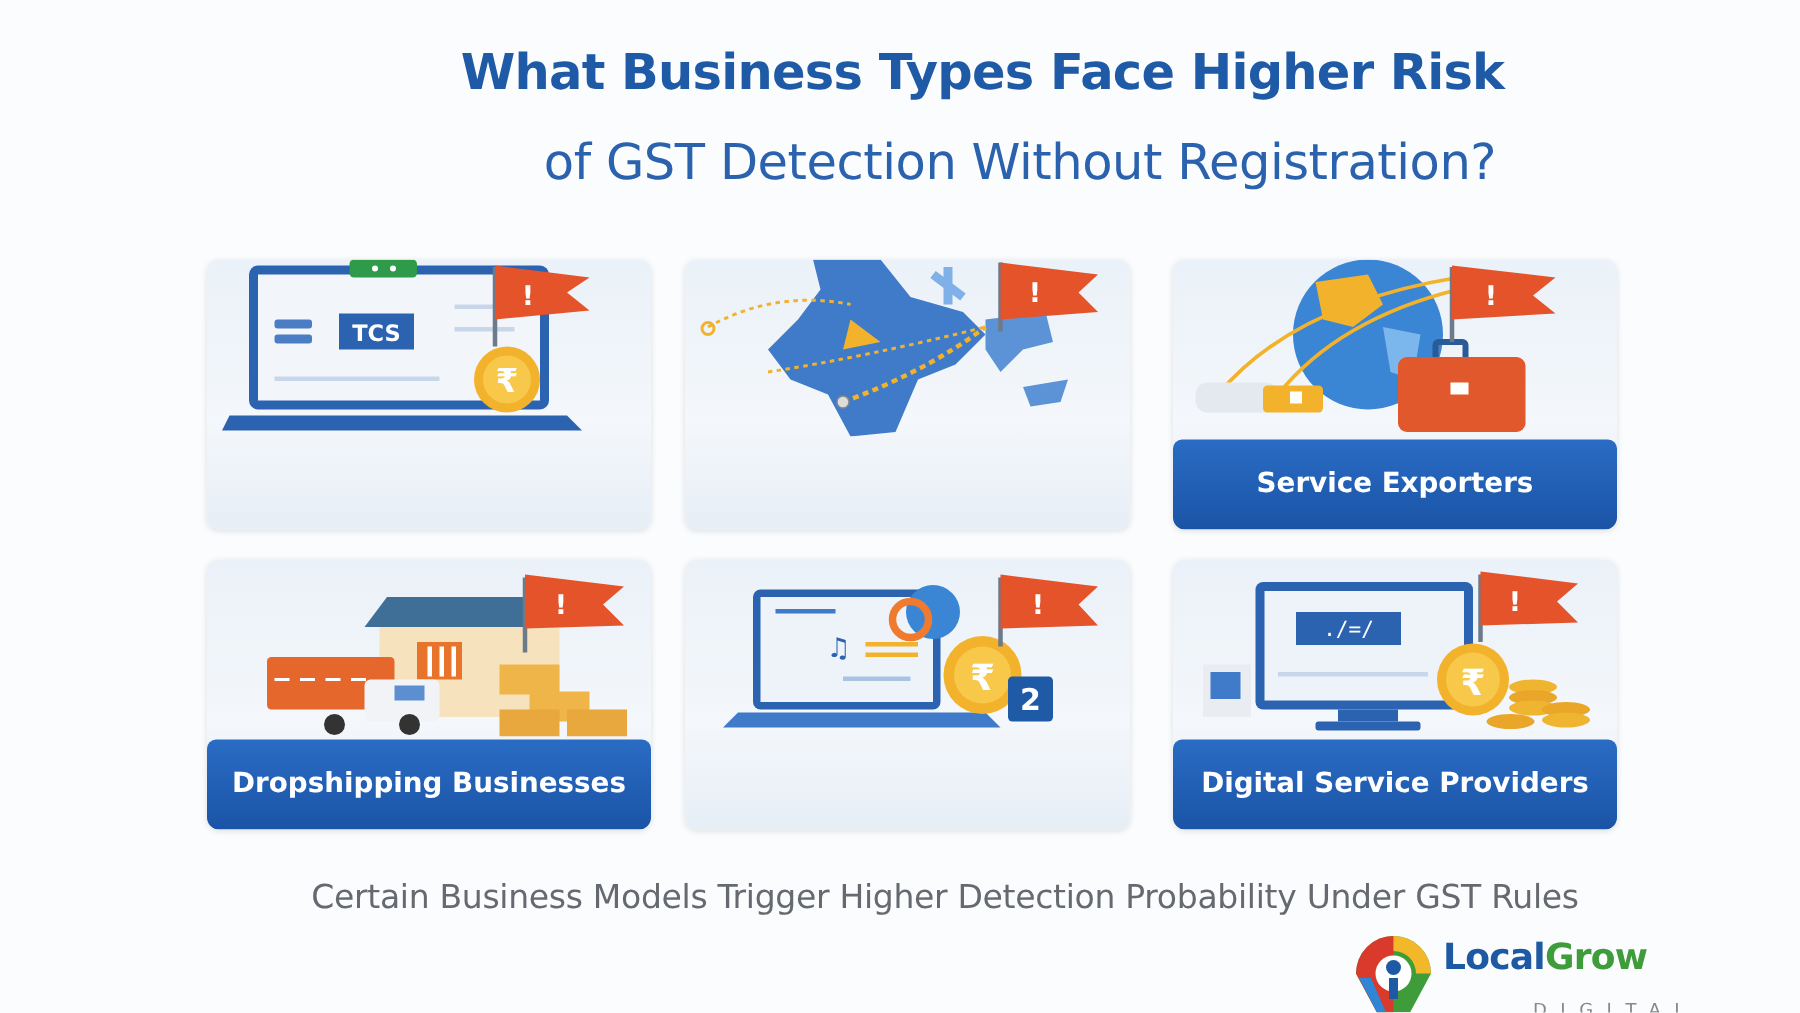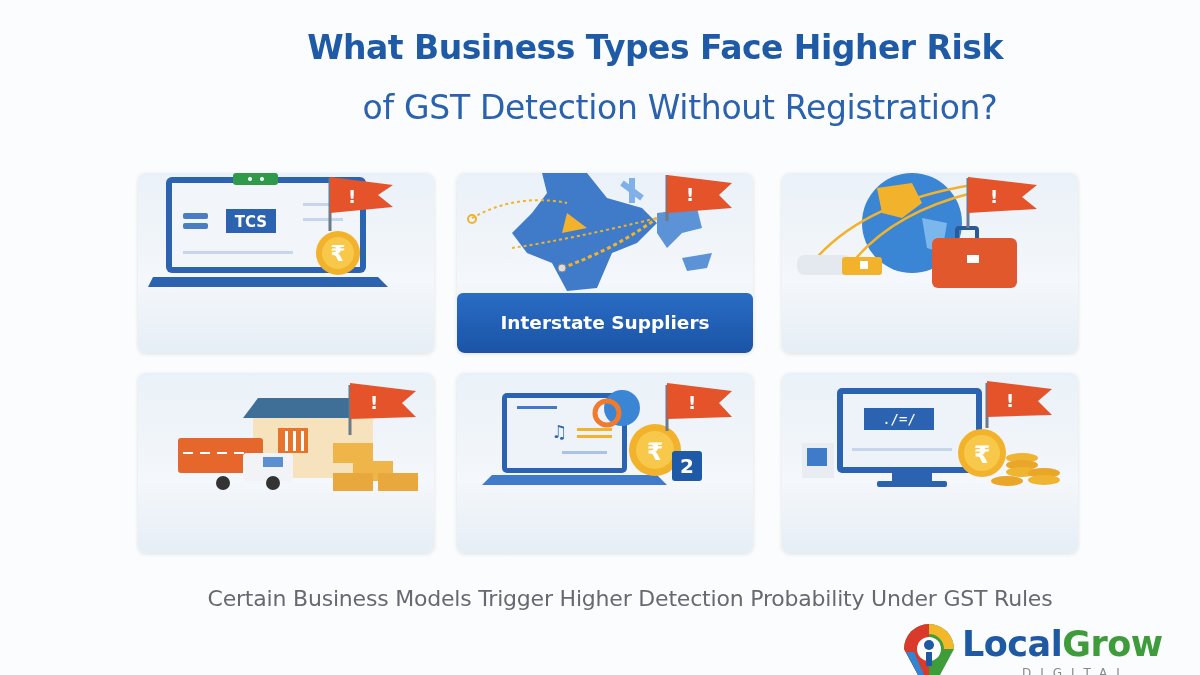--- a/index.html
+++ b/index.html
@@ -29,21 +29,21 @@
     color: #fff; font-weight: bold; font-size: 18.5px; text-align: center; line-height: 22px;
     padding: 0 10px; white-space: pre-line;
   }
 
   .subtitle {
     position: absolute; top: 586px; left: 0; width: 1260px; text-align: center;
     color: #666a70; font-size: 22px; letter-spacing: -0.2px;
   }
 
   .logo { position: absolute; left: 900px; top: 622px; width: 300px; height: 53px; }
-  .logo-text { position: absolute; left: 62px; top: 2px; font-weight: bold; font-size: 35px; letter-spacing: -0.5px; }
+  .logo-text { position: absolute; left: 62px; top: 2px; font-weight: bold; font-size: 24px; letter-spacing: -0.5px; }
   .logo-local { color: #1d5aa3; }
   .logo-grow { color: #3f9c3a; }
   .logo-sub { position: absolute; left: 122px; top: 44px; font-size: 12px; color: #888; letter-spacing: 9px; }
 </style>
 </head>
 <body>
 
 <div class="title-1">What Business Types Face Higher Risk</div>
 <div class="title-2">of GST Detection Without Registration?</div>
 
@@ -80,40 +80,40 @@
     <path d="M15 45 Q60 20 110 30" stroke="#f2b22c" stroke-width="2" stroke-dasharray="3 3" fill="none"></path>
     <path d="M55 75 Q120 65 200 45" stroke="#f2b22c" stroke-width="2" stroke-dasharray="3 3" fill="none"></path>
     <path d="M105 95 Q160 75 200 45" stroke="#f2b22c" stroke-width="3" stroke-dasharray="4 3" fill="none"></path>
     <circle cx="15" cy="46" r="4" fill="none" stroke="#f2b22c" stroke-width="2"></circle>
     <circle cx="105" cy="95" r="4" fill="#ddd" stroke="#888"></circle>
     <path d="M165 10 L185 25 M175 5 L175 30" stroke="#7fb0e8" stroke-width="6"></path>
     <line x1="210" y1="2" x2="210" y2="48" stroke="#6d7a8a" stroke-width="3"></line>
     <path d="M210 2 L275 10 L262 22 L275 35 L210 40 Z" fill="#e5532b"></path>
     <text x="233" y="28" font-family="DejaVu Sans, sans-serif" font-weight="bold" font-size="18" fill="#fff" text-anchor="middle">!</text>
   </svg>
-  <div class="banner">Interstate Suppliers</div>
 </div>
 
 <div class="card" style="left:782px; top:173px;">
   <svg class="illus" viewBox="0 0 296 118">
     <circle cx="130" cy="50" r="50" fill="#3a86d4"></circle>
     <path d="M95 15 L130 10 L140 30 L120 45 L100 40 Z" fill="#f2b22c"></path>
     <path d="M140 45 L165 50 L160 80 L145 75 Z" fill="#7bb6ec"></path>
     <path d="M30 90 Q80 30 190 12" stroke="#f2b22c" stroke-width="2.5" fill="none"></path>
     <path d="M70 90 Q110 40 190 20" stroke="#f2b22c" stroke-width="2.5" fill="none"></path>
     <rect x="15" y="82" width="55" height="20" rx="8" fill="#e4e9ef"></rect>
     <rect x="60" y="84" width="40" height="18" rx="3" fill="#f2b22c"></rect>
     <rect x="78" y="88" width="8" height="8" fill="#fff"></rect>
     <rect x="175" y="55" width="20" height="12" rx="2" fill="none" stroke="#2b5b96" stroke-width="4"></rect>
     <rect x="150" y="65" width="85" height="50" rx="6" fill="#e0582c"></rect>
     <rect x="185" y="82" width="12" height="8" fill="#fff"></rect>
     <line x1="186" y1="5" x2="186" y2="55" stroke="#6d7a8a" stroke-width="3"></line>
     <path d="M186 4 L255 12 L240 24 L255 36 L186 40 Z" fill="#e5532b"></path>
     <text x="212" y="30" font-family="DejaVu Sans, sans-serif" font-weight="bold" font-size="18" fill="#fff" text-anchor="middle">!</text>
   </svg>
+  <div class="banner">Service Exporters</div>
 </div>
 
 <div class="card" style="left:138px; top:373px;">
   <svg class="illus" viewBox="0 0 296 118">
     <path d="M120 25 L230 25 L245 45 L105 45 Z" fill="#3f6f96"></path>
     <rect x="115" y="45" width="120" height="60" fill="#f6e3bd"></rect>
     <rect x="140" y="55" width="30" height="25" fill="#e8742c"></rect>
     <rect x="147" y="58" width="3" height="20" fill="#fff"></rect>
       <rect x="155" y="58" width="3" height="20" fill="#fff"></rect>
       <rect x="163" y="58" width="3" height="20" fill="#fff"></rect>
@@ -124,20 +124,21 @@
     <circle cx="85" cy="110" r="7" fill="#333"></circle>
     <circle cx="135" cy="110" r="7" fill="#333"></circle>
     <rect x="195" y="70" width="40" height="20" fill="#f0b548"></rect>
     <rect x="215" y="88" width="40" height="20" fill="#f0b548"></rect>
     <rect x="195" y="100" width="40" height="18" fill="#e8a83d"></rect>
     <rect x="240" y="100" width="40" height="18" fill="#e8a83d"></rect>
     <line x1="212" y1="12" x2="212" y2="62" stroke="#6d7a8a" stroke-width="3"></line>
     <path d="M212 10 L278 18 L264 30 L278 44 L212 46 Z" fill="#e5532b"></path>
     <text x="236" y="36" font-family="DejaVu Sans, sans-serif" font-weight="bold" font-size="18" fill="#fff" text-anchor="middle">!</text>
   </svg>
+  <div class="banner">Dropshipping Businesses</div>
 </div>
 
 <div class="card" style="left:457px; top:373px;">
   <svg class="illus" viewBox="0 0 296 118">
     <rect x="45" y="20" width="125" height="80" rx="5" fill="#2b63b0"></rect>
     <rect x="50" y="25" width="115" height="70" fill="#eef3fa"></rect>
     <rect x="60" y="33" width="40" height="3" fill="#3f7bc9"></rect>
     <text x="102" y="65" font-family="DejaVu Sans, sans-serif" font-size="18" fill="#2b63b0" text-anchor="middle">♫</text>
     <rect x="120" y="55" width="35" height="3" fill="#f2b22c"></rect>
     <rect x="120" y="62" width="35" height="3" fill="#f2b22c"></rect>
@@ -173,20 +174,21 @@
     <ellipse cx="240" cy="85" rx="16" ry="5" fill="#f0b530"></ellipse>
     <ellipse cx="240" cy="92" rx="16" ry="5" fill="#e9a628"></ellipse>
     <ellipse cx="240" cy="99" rx="16" ry="5" fill="#f0b530"></ellipse>
     <ellipse cx="262" cy="100" rx="16" ry="5" fill="#e9a628"></ellipse>
     <ellipse cx="262" cy="107" rx="16" ry="5" fill="#f0b530"></ellipse>
     <ellipse cx="225" cy="108" rx="16" ry="5" fill="#e9a628"></ellipse>
     <line x1="205" y1="10" x2="205" y2="55" stroke="#6d7a8a" stroke-width="3"></line>
     <path d="M205 8 L270 16 L256 28 L270 42 L205 44 Z" fill="#e5532b"></path>
     <text x="228" y="34" font-family="DejaVu Sans, sans-serif" font-weight="bold" font-size="18" fill="#fff" text-anchor="middle">!</text>
   </svg>
+  <div class="banner">Digital Service Providers</div>
 </div>
 
 <div class="subtitle">Certain Business Models Trigger Higher Detection Probability Under GST Rules</div>
 
 <div class="logo">
   <svg width="58" height="53" viewBox="0 0 58 53">
     <path d="M29 2 A25 25 0 0 1 54 27 L40 53 L18 53 L4 27 A25 25 0 0 1 29 2 Z" fill="#3f9c3a"></path>
     <path d="M29 2 A25 25 0 0 0 4 27 L18 53 L29 53 Z" fill="#d93a2b"></path>
     <path d="M29 2 A25 25 0 0 1 54 27 L44 27 A15 15 0 0 0 29 12 Z" fill="#f3b82a"></path>
     <path d="M6 30 L18 53 L24 53 L14 30 Z" fill="#2f86d6"></path>

